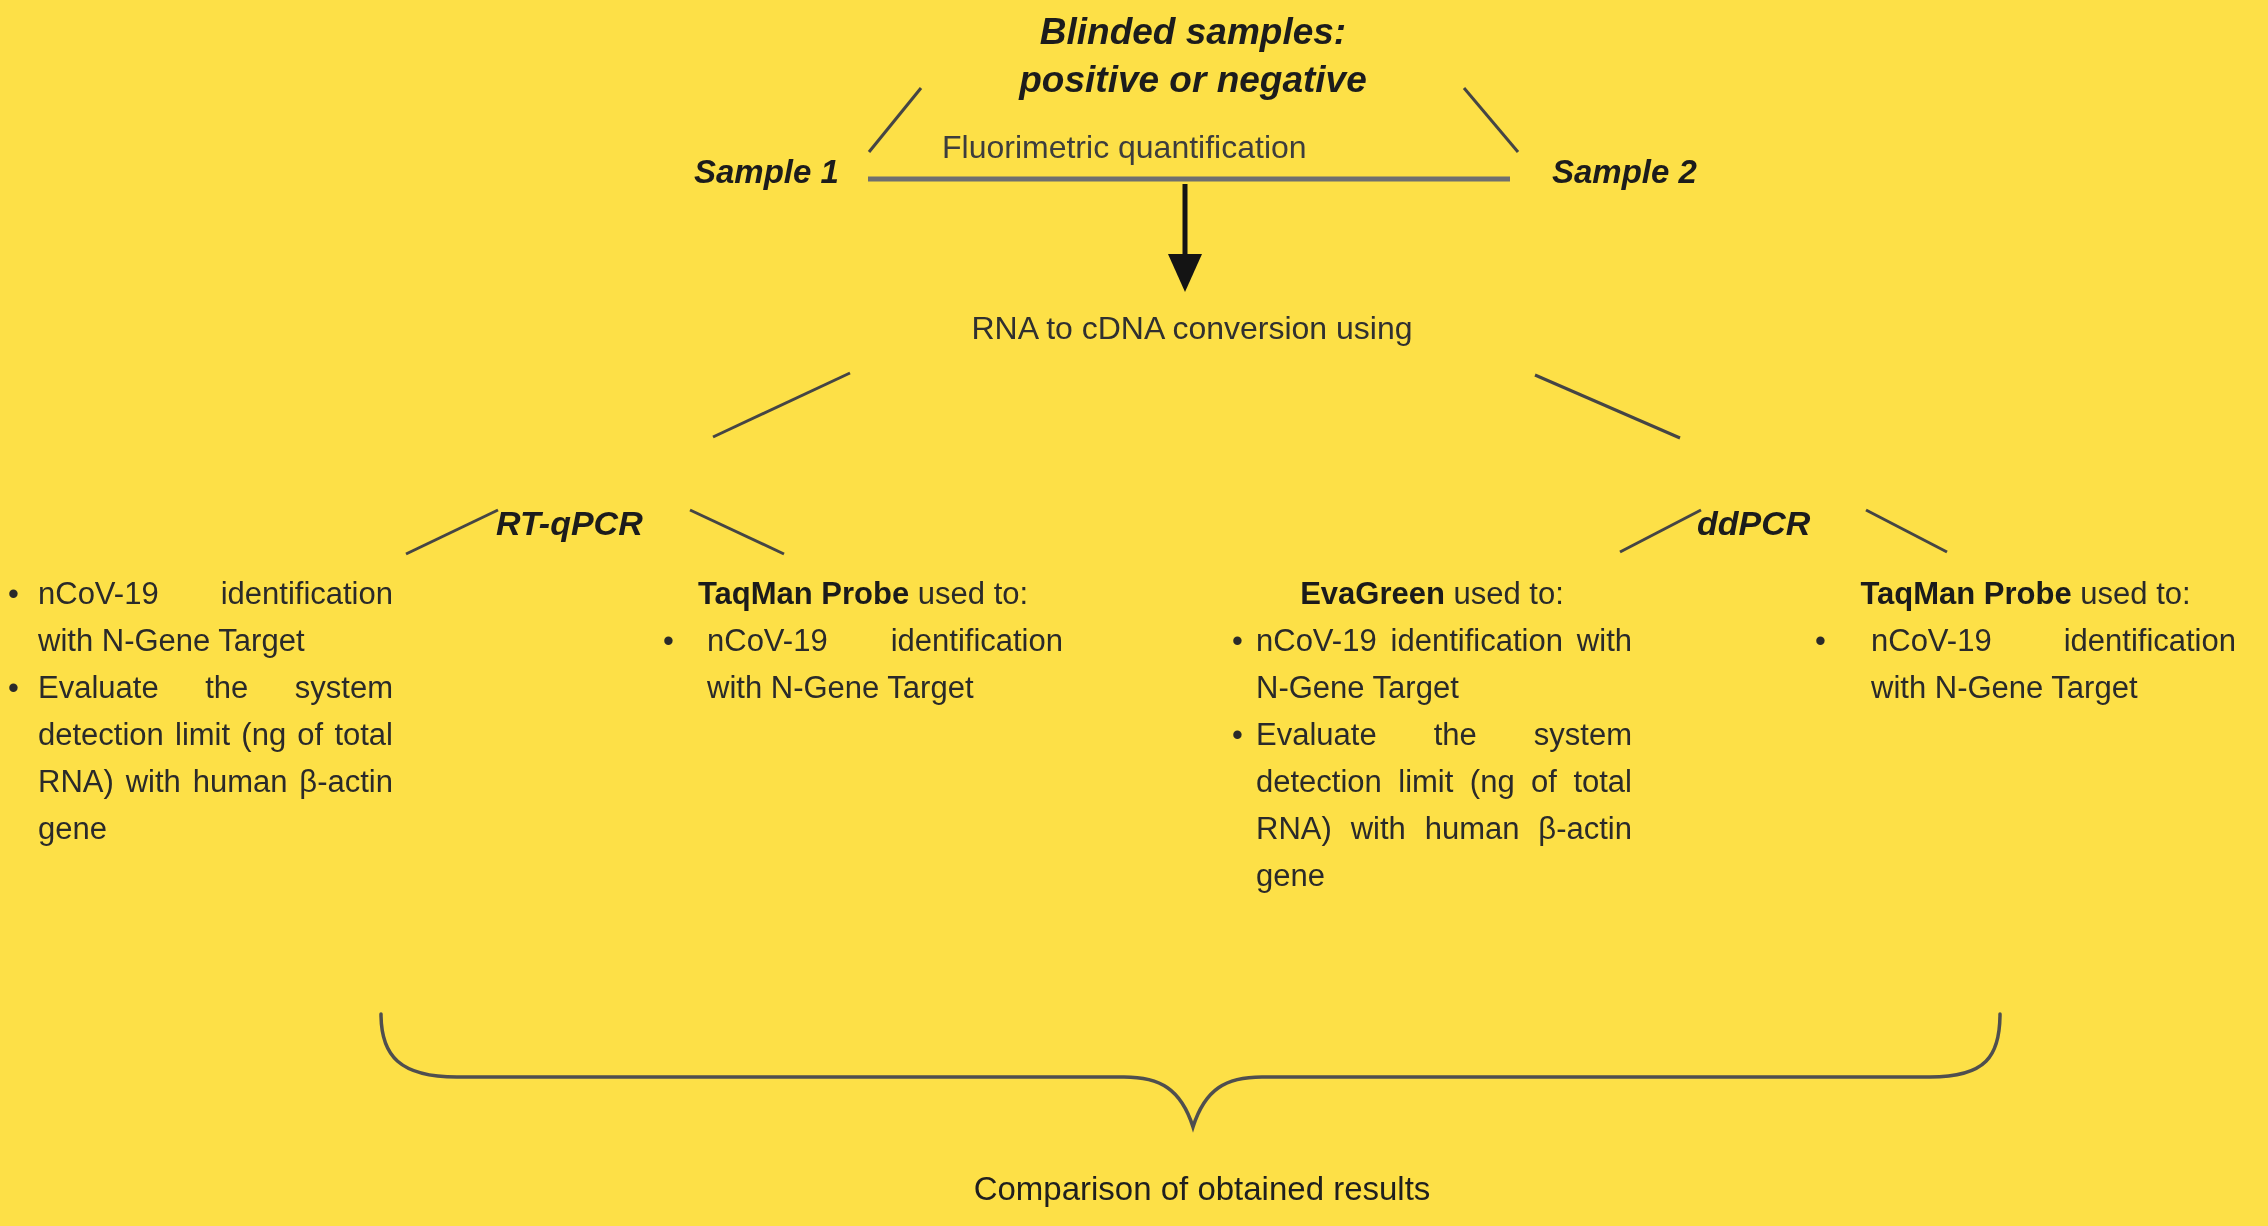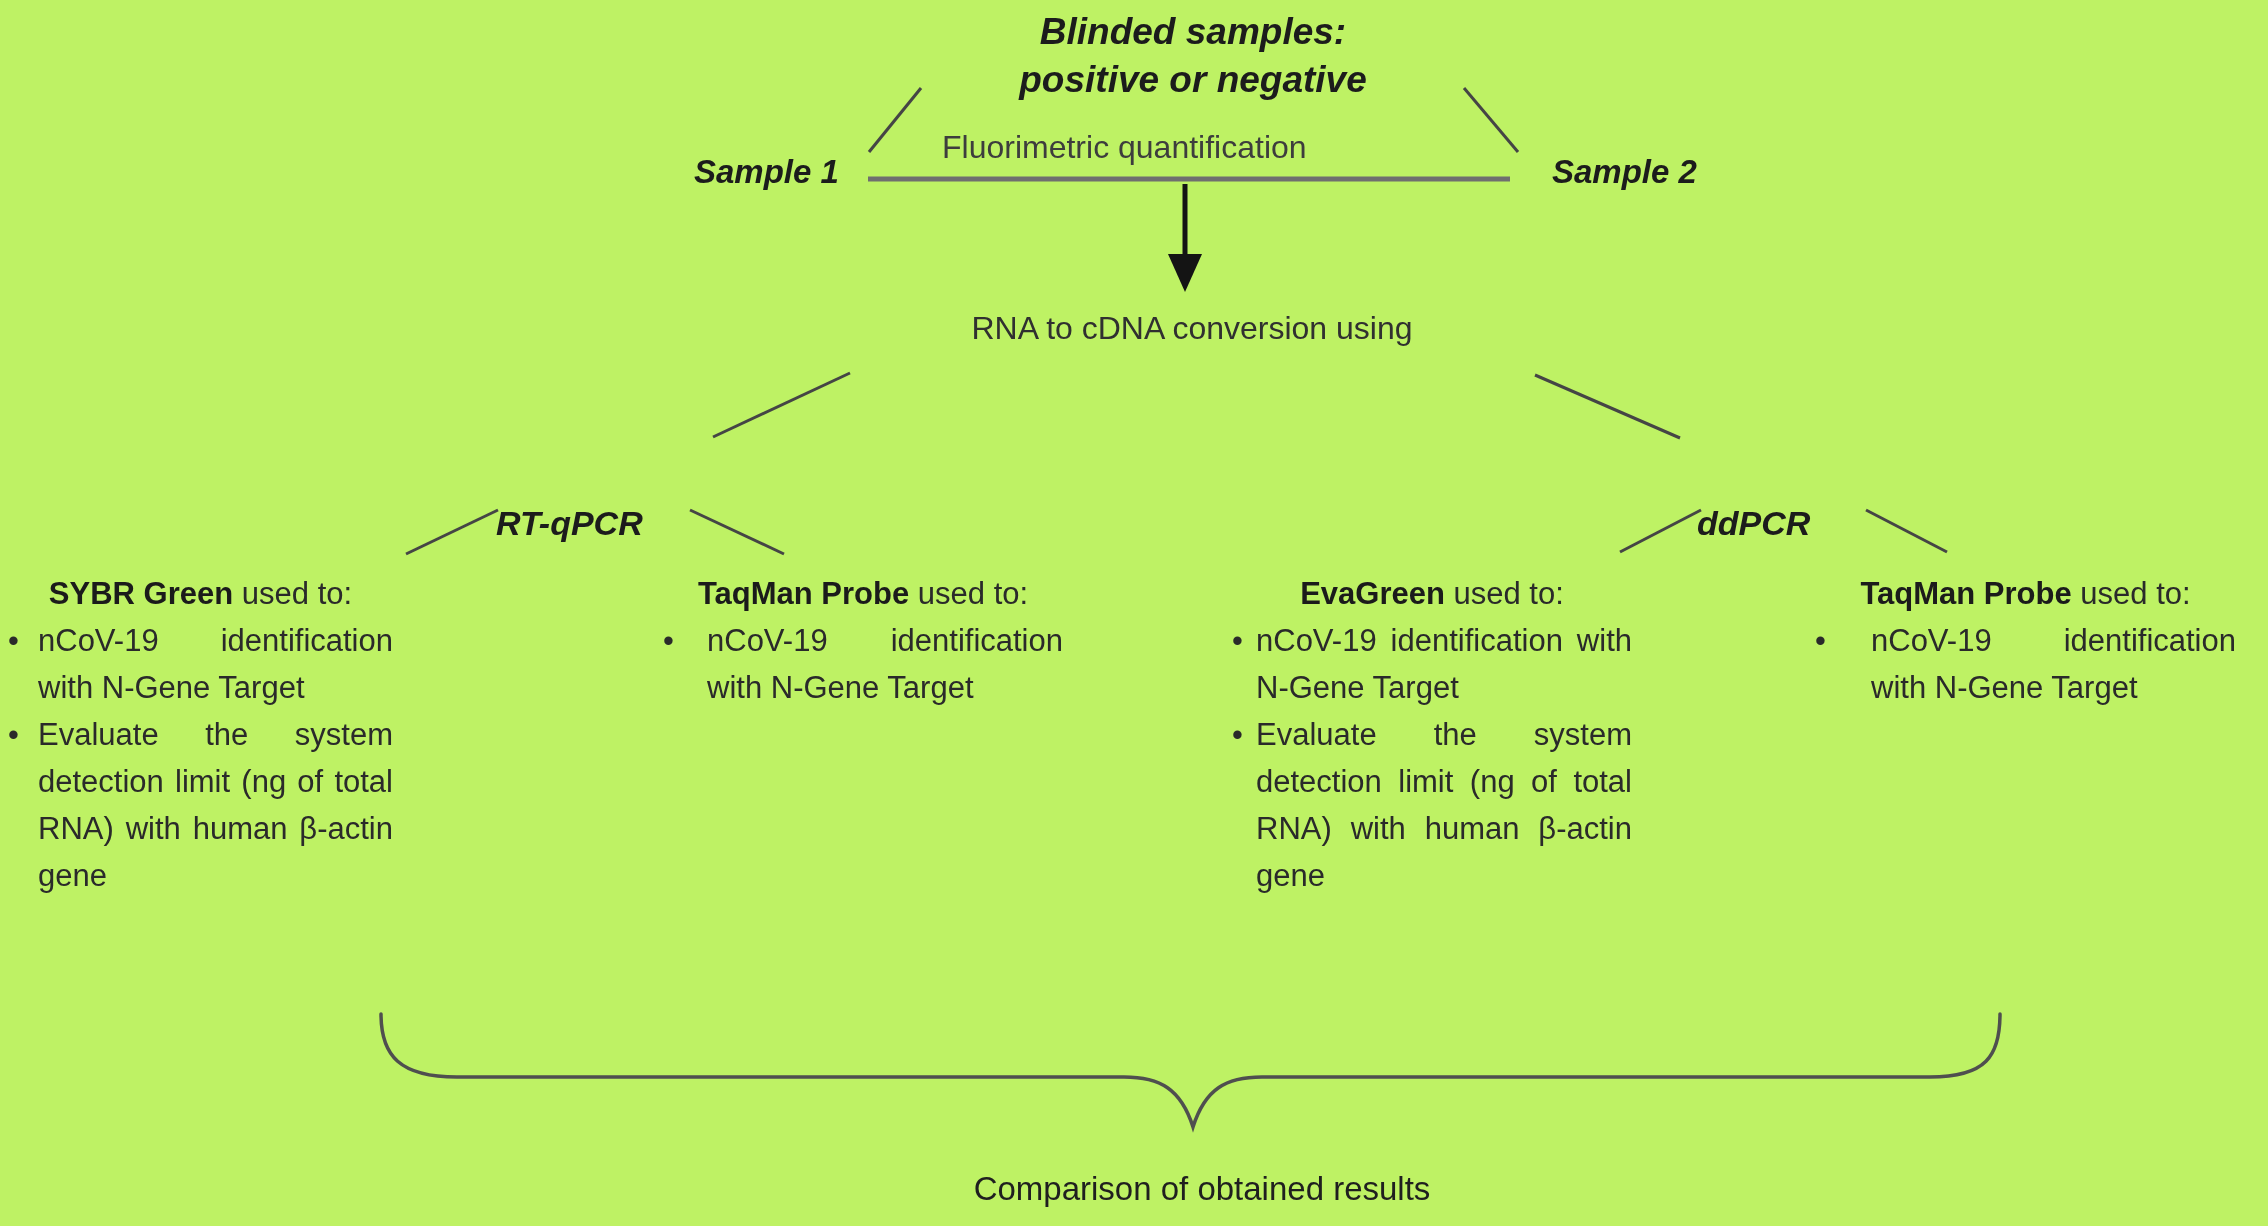--- a/index.html
+++ b/index.html
@@ -4,21 +4,21 @@
 <style>
   html, body {
     margin: 0;
     padding: 0;
     background: #ffffff;
   }
   #canvas {
     position: relative;
     width: 2268px;
     height: 1226px;
-    background: #bef264;
+    background: #fde047;
     font-family: "Liberation Sans", "DejaVu Sans", sans-serif;
     color: #262626;
     overflow: hidden;
   }
   #connectors {
     position: absolute;
     left: 0; top: 0;
     width: 2268px;
     height: 1226px;
   }
@@ -132,24 +132,20 @@
   <div class="abs fluor-label">Fluorimetric quantification</div>
 
   <div class="abs conversion-block">
     <div>RNA to cDNA conversion using</div>
   </div>
 
   <div class="abs method-label bi" id="method-left">RT-qPCR</div>
   <div class="abs method-label bi" id="method-right">ddPCR</div>
 
   <div class="col" id="col-1">
-    <div class="head">
-      <span class="hb">SYBR Green</span>
-      <span>used to:</span>
-    </div>
     <div class="bullet">
       <span class="dot">•</span>
       <span class="btext">nCoV-19 identification with N-Gene Target</span>
     </div>
     <div class="bullet">
       <span class="dot">•</span>
       <span class="btext">Evaluate the system detection limit (ng of total RNA) with human β-actin gene</span>
     </div>
   </div>
 

